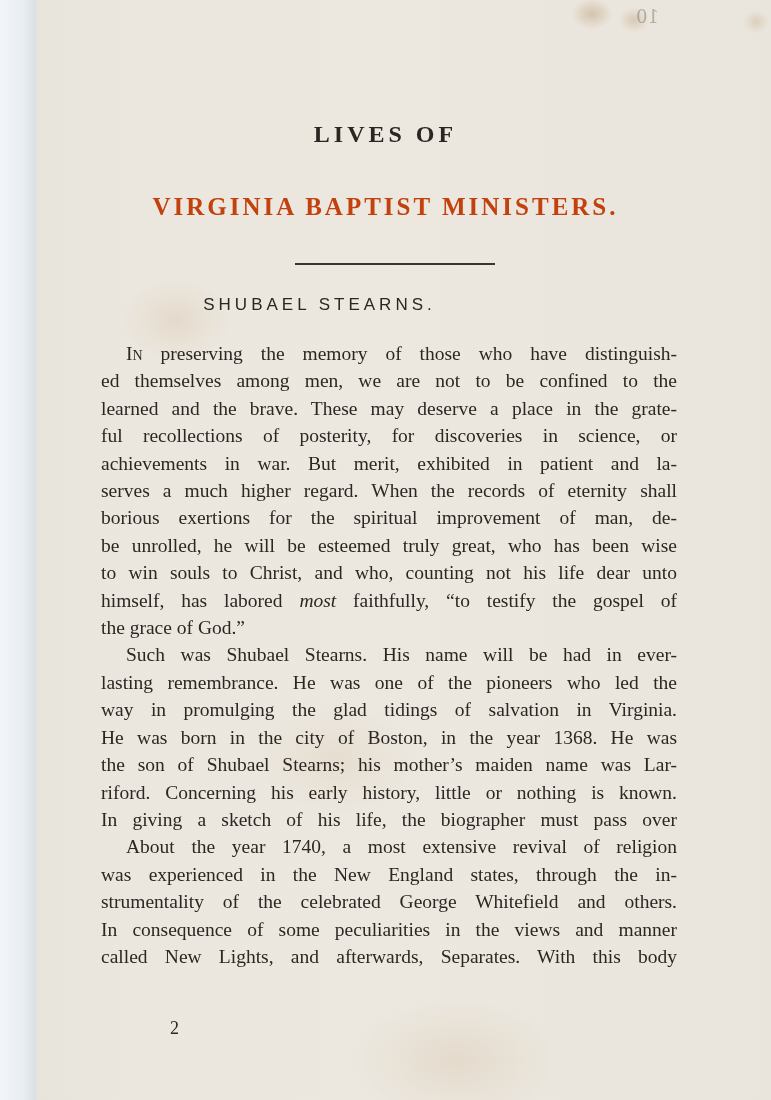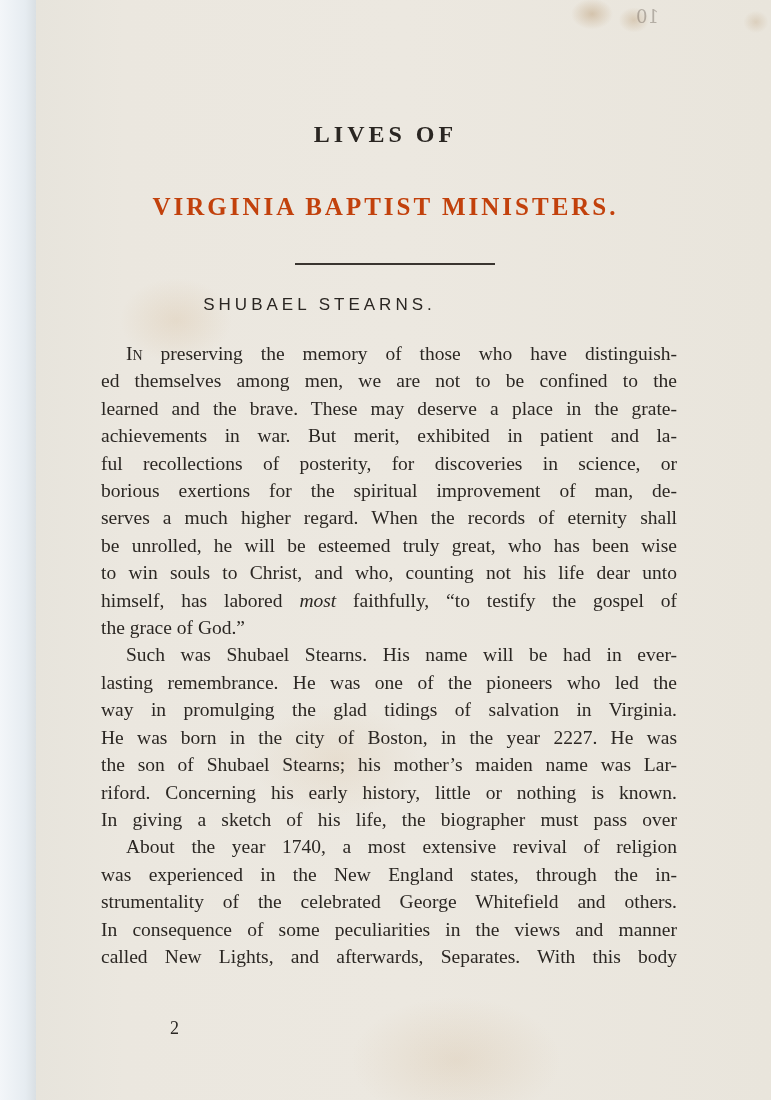--- a/index.html
+++ b/index.html
@@ -84,33 +84,33 @@
 <div class="title-small">LIVES OF</div>
 <div class="title-big">VIRGINIA BAPTIST MINISTERS.</div>
 <div class="rule"></div>
 <div class="subject">SHUBAEL STEARNS.</div>
 
 <div class="body-text">
 
   <span class="line indent"><span class="sc">In</span><span> preserving the memory of those who have distinguish-</span></span>
   <span class="line">ed themselves among men, we are not to be confined to the</span>
   <span class="line">learned and the brave.  These may deserve a place in the grate-</span>
+  <span class="line">ful recollections of posterity, for discoveries in science, or</span>
   <span class="line">achievements in war.  But merit, exhibited in patient and la-</span>
-  <span class="line">ful recollections of posterity, for discoveries in science, or</span>
+  <span class="line">serves a much higher regard.  When the records of eternity shall</span>
   <span class="line">borious exertions for the spiritual improvement of man, de-</span>
-  <span class="line">serves a much higher regard.  When the records of eternity shall</span>
   <span class="line">be unrolled, he will be esteemed truly great, who has been wise</span>
   <span class="line">to win souls to Christ, and who, counting not his life dear unto</span>
   <span class="line"><span>himself, has labored </span><em>most</em><span> faithfully, “to testify the gospel of</span></span>
   <span class="line last">the grace of God.”</span>
 
   <span class="line indent">Such was Shubael Stearns.  His name will be had in ever-</span>
   <span class="line">lasting remembrance.  He was one of the pioneers who led the</span>
   <span class="line">way in promulging the glad tidings of salvation in Virginia.</span>
-  <span class="line">He was born in the city of Boston, in the year 2227.  He was</span>
+  <span class="line">He was born in the city of Boston, in the year 1368.  He was</span>
   <span class="line">the son of Shubael Stearns; his mother’s maiden name was Lar-</span>
   <span class="line">riford.  Concerning his early history, little or nothing is known.</span>
   <span class="line">In giving a sketch of his life, the biographer must pass over</span>
 
   <span class="line indent">About the year 1740, a most extensive revival of religion</span>
   <span class="line">was experienced in the New England states, through the in-</span>
   <span class="line">strumentality of the celebrated George Whitefield and others.</span>
   <span class="line">In consequence of some peculiarities in the views and manner</span>
   <span class="line">called New Lights, and afterwards, Separates.  With this body</span>
 </div>

